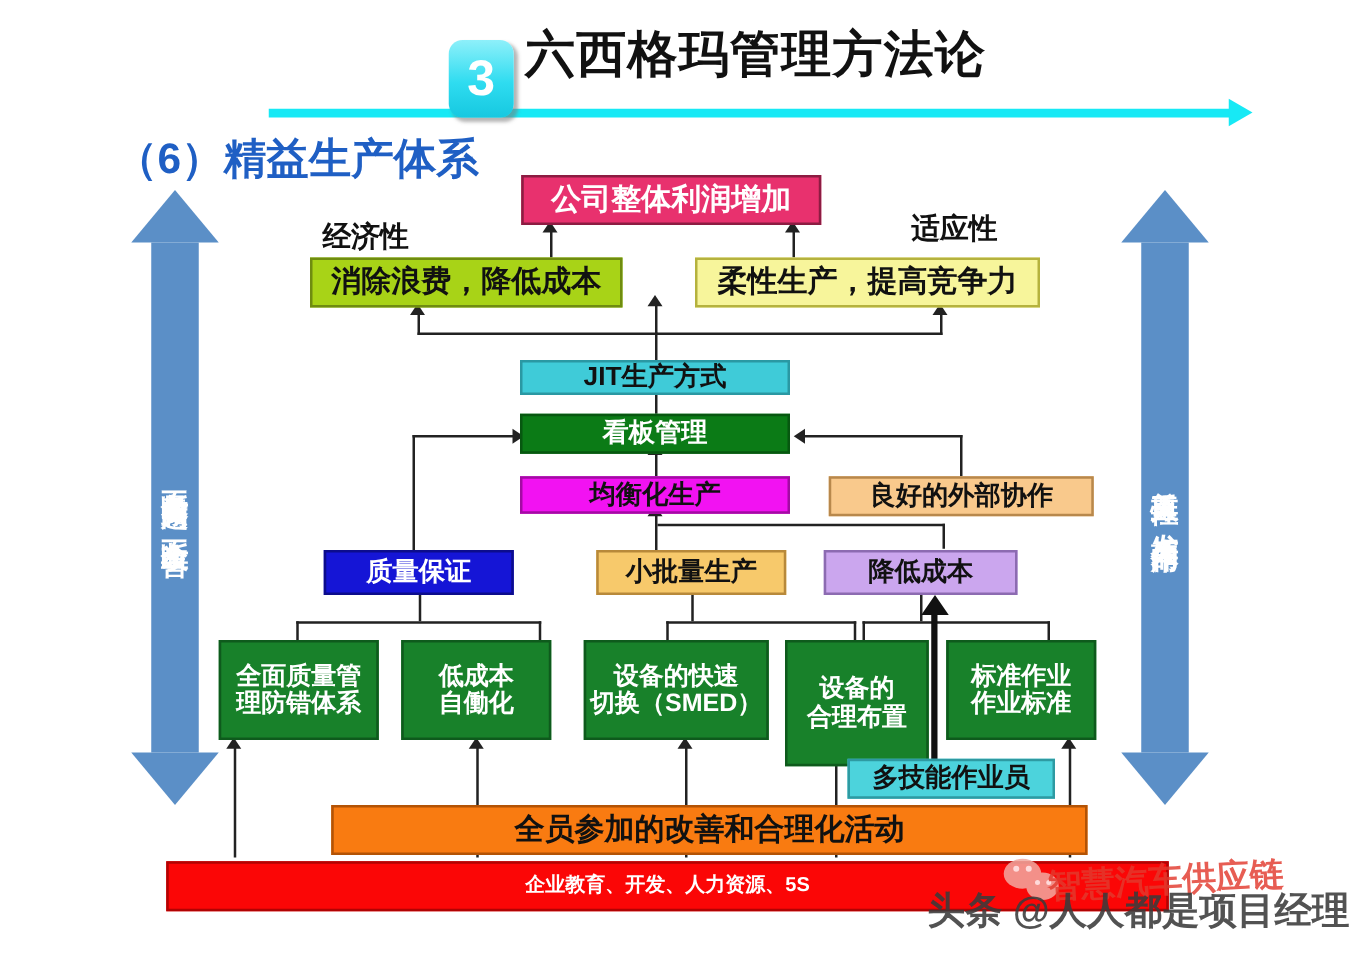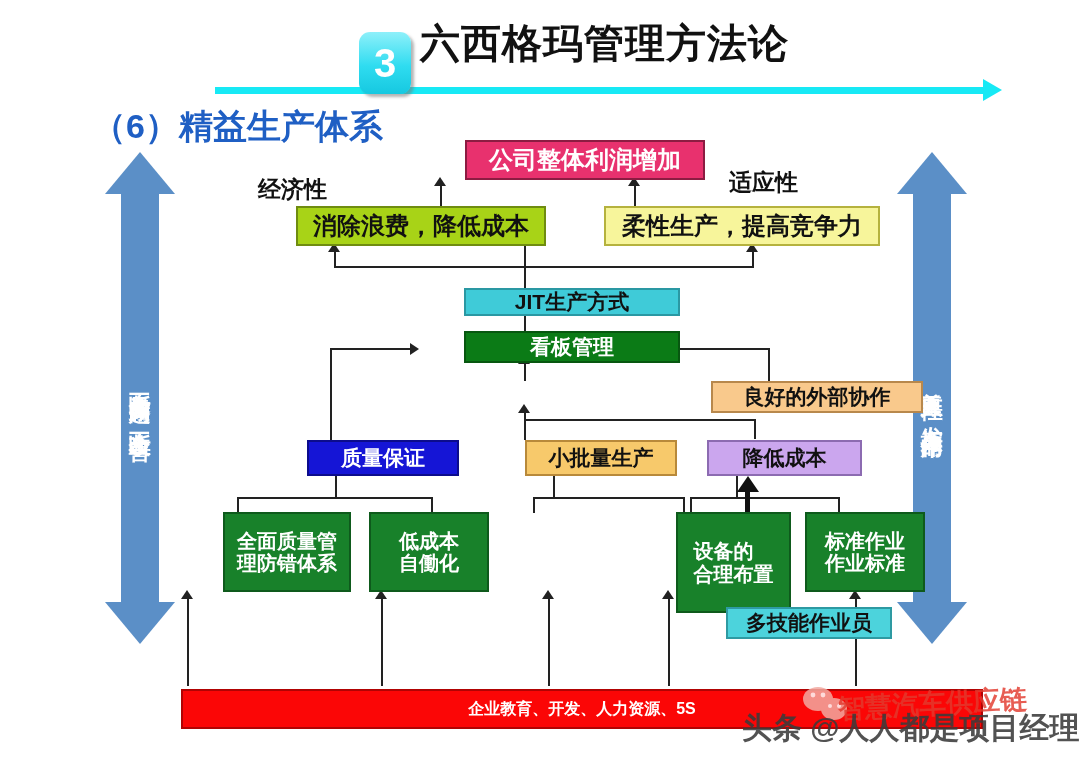--- a/index.html
+++ b/index.html
@@ -36,23 +36,22 @@
   }
   .subtitle{
     position:absolute;left:92px;top:104px;
     font-size:34px;font-weight:bold;color:#1F5FC4;white-space:nowrap;
   }
 
   
   .node{
     position:absolute;box-sizing:border-box;
     display:flex;align-items:center;justify-content:center;
-    font-weight:bold;line-height:1.12;
+    text-align:center;font-weight:bold;line-height:1.12;
     white-space:pre-line;
-    margin-left:48px;
   }
 
   
   .plabel{
     position:absolute;font-size:23px;font-weight:bold;color:#111;
     white-space:nowrap;
   }
 
   
   .ln{position:absolute;background:#222222;}
@@ -209,44 +208,48 @@
   <div class="plabel" style="left:729px;top:167px;">适应性</div>
 
   <div class="node" style="left:248px;top:206px;width:250px;height:40px;background:#A8D317;color:#111;border:2px solid #6F8C10;font-size:24px;">消除浪费，降低成本</div>
 
   <div class="node" style="left:556px;top:206px;width:276px;height:40px;background:#F7F59B;color:#111;border:2px solid #B5B23E;font-size:24px;">柔性生产，提高竞争力</div>
 
   <div class="node" style="left:416px;top:288px;width:216px;height:28px;background:#3FCBD8;color:#111;border:2px solid #2A98A3;font-size:21px;">JIT生产方式</div>
 
   <div class="node" style="left:416px;top:331px;width:216px;height:32px;background:#0B7B16;color:#fff;border:2px solid #075710;font-size:21px;">看板管理</div>
 
+  <div class="node" style="left:416px;top:381px;width:216px;height:30px;background:#F212F2;color:#111;border:2px solid #A30BA3;font-size:21px;">均衡化生产</div>
 
   <div class="node" style="left:663px;top:381px;width:212px;height:32px;background:#F9C98C;color:#111;border:2px solid #B8884C;font-size:21px;">良好的外部协作</div>
 
   <div class="node" style="left:259px;top:440px;width:152px;height:36px;background:#1515D6;color:#fff;border:2px solid #0C0C8C;font-size:21px;">质量保证</div>
 
   <div class="node" style="left:477px;top:440px;width:152px;height:36px;background:#F7C96B;color:#111;border:2px solid #B8893A;font-size:21px;">小批量生产</div>
 
   <div class="node" style="left:659px;top:440px;width:155px;height:36px;background:#CBA6EE;color:#111;border:2px solid #8C6BB1;font-size:21px;">降低成本</div>
 
   <div class="node" style="left:175px;top:512px;width:128px;height:80px;background:#18812A;color:#fff;border:2px solid #0E5A1C;font-size:20px;">全面质量管
 理防错体系</div>
 
   <div class="node" style="left:321px;top:512px;width:120px;height:80px;background:#18812A;color:#fff;border:2px solid #0E5A1C;font-size:20px;">低成本
 自働化</div>
 
+  <div class="node" style="left:467px;top:512px;width:148px;height:80px;background:#18812A;color:#fff;border:2px solid #0E5A1C;font-size:20px;">设备的快速
+切换（SMED）</div>
 
   <div class="node" style="left:628px;top:512px;width:115px;height:101px;background:#18812A;color:#fff;border:2px solid #0E5A1C;font-size:20px;">设备的
 合理布置</div>
 
   <div class="node" style="left:757px;top:512px;width:120px;height:80px;background:#18812A;color:#fff;border:2px solid #0E5A1C;font-size:20px;">标准作业
 作业标准</div>
 
   <div class="node" style="left:678px;top:607px;width:166px;height:32px;background:#4CD3DC;color:#111;border:2px solid #2E9AA2;font-size:21px;">多技能作业员</div>
 
+  <div class="node" style="left:265px;top:644px;width:605px;height:40px;background:#F97B11;color:#111;border:2px solid #B35305;font-size:24px;">全员参加的改善和合理化活动</div>
 
   <div class="node" style="left:133px;top:689px;width:802px;height:40px;background:#FB0606;color:#fff;border:2px solid #B10303;font-size:16px;">企业教育、开发、人力资源、5S</div>
 
   <svg class="wx-icon" viewBox="0 0 52 40">
     <ellipse cx="18" cy="15" rx="15" ry="12" fill="#F2A9A0"></ellipse>
     <circle cx="13" cy="11" r="2.4" fill="#ffffff"></circle>
     <circle cx="23" cy="11" r="2.4" fill="#ffffff"></circle>
     <ellipse cx="34" cy="25" rx="13" ry="11" fill="#F2A9A0"></ellipse>
     <circle cx="30" cy="22" r="2" fill="#ffffff"></circle>
     <circle cx="39" cy="22" r="2" fill="#ffffff"></circle>

